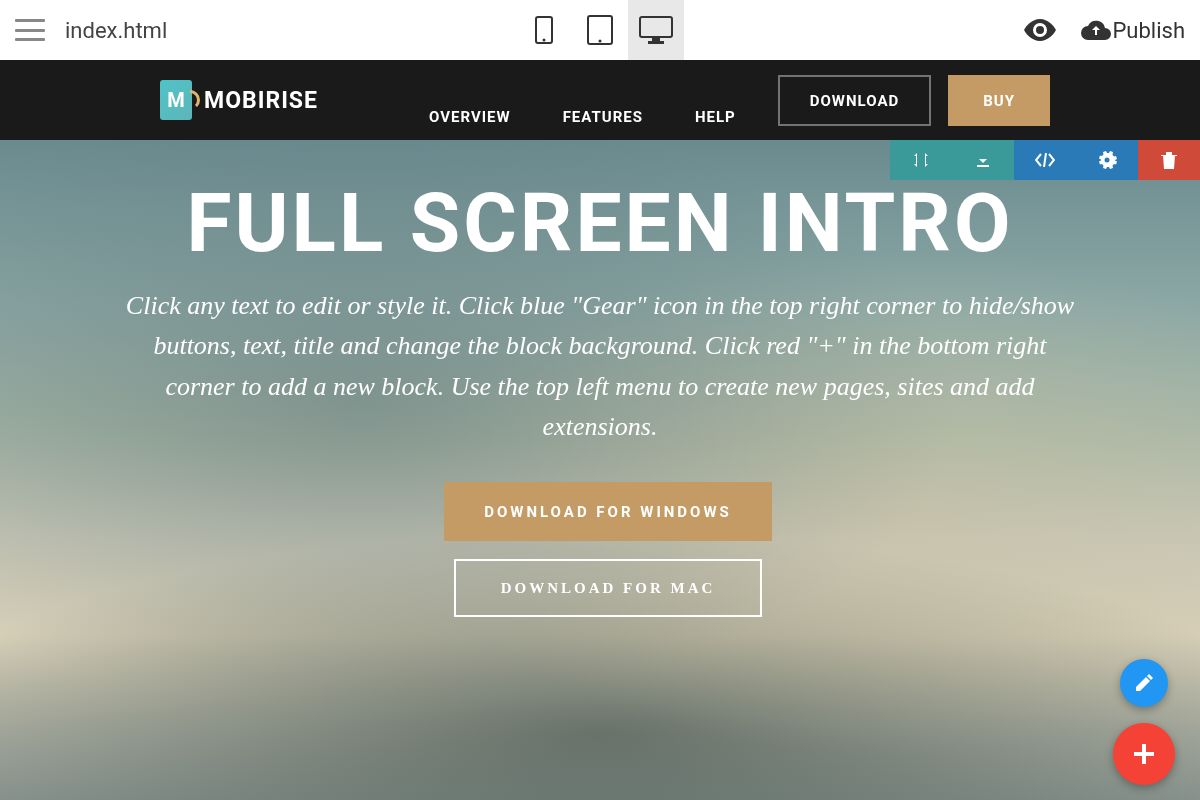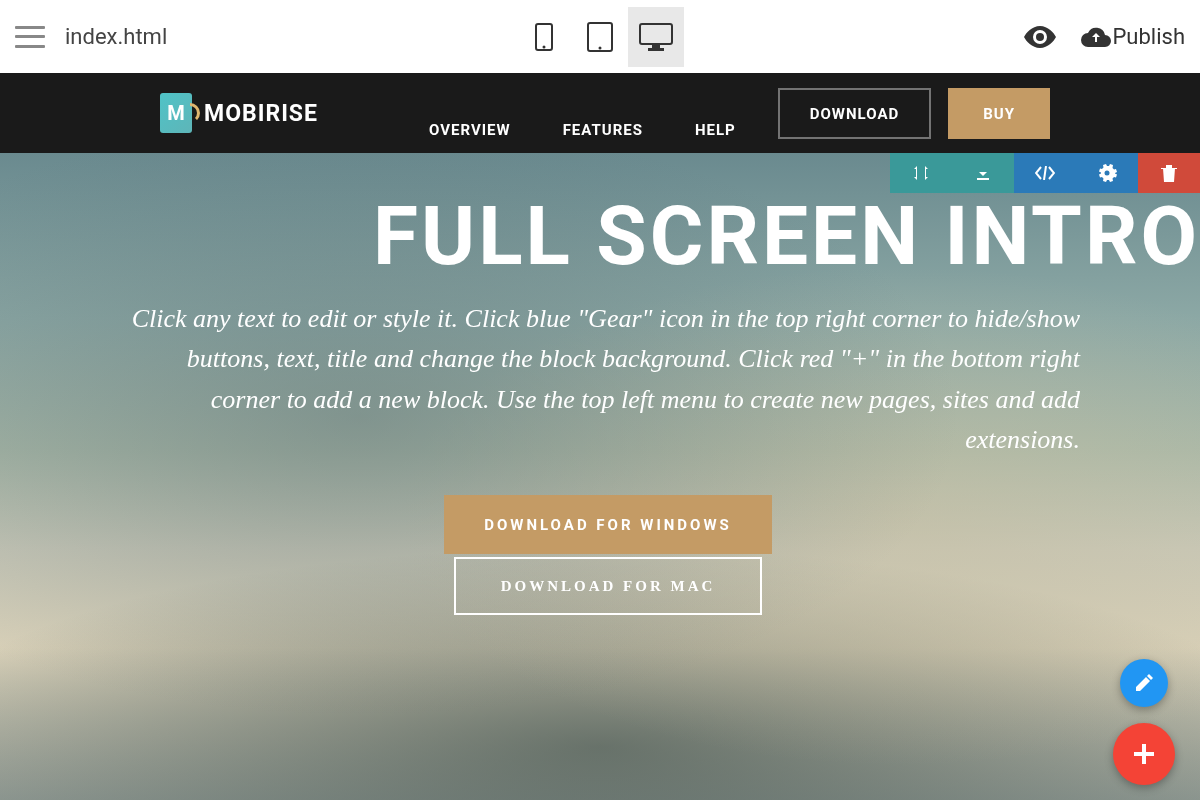--- a/index.html
+++ b/index.html
@@ -1,17 +1,17 @@
 <!DOCTYPE html>
 <html><head>
 <meta charset="utf-8">
 <style>
 *{margin:0;padding:0;box-sizing:border-box;}
 body{font-family:-apple-system,BlinkMacSystemFont,"Segoe UI",Roboto,sans-serif;width:1200px;height:800px;overflow:hidden;position:relative;}
-.app-toolbar{height:73px;background:#fff;display:flex;align-items:center;padding:0 15px;position:relative;}
+.app-toolbar{height:60px;background:#fff;display:flex;align-items:center;padding:0 15px;position:relative;}
 .menu-icon{width:30px;height:22px;display:flex;flex-direction:column;justify-content:space-between;cursor:pointer;margin-right:20px;}
 .menu-icon span{height:3px;background:#888;border-radius:1px;}
 .filename{font-size:22px;color:#444;font-weight:400;}
 .device-switcher{position:absolute;left:50%;transform:translateX(-50%);display:flex;gap:0;}
 .device-btn{width:56px;height:60px;display:flex;align-items:center;justify-content:center;cursor:pointer;}
 .device-btn.active{background:#e8e8e8;}
 .device-btn svg{fill:#333;}
 .toolbar-right{margin-left:auto;display:flex;align-items:center;gap:25px;}
 .preview-icon,.publish-group{display:flex;align-items:center;cursor:pointer;}
 .publish-group{gap:1px;font-size:22px;color:#333;}
@@ -21,24 +21,24 @@
 .brand-logo::before{content:'';position:absolute;right:-8px;top:50%;transform:translateY(-50%);width:14px;height:14px;border:3px solid #e0b66f;border-radius:50%;border-left-color:transparent;border-bottom-color:transparent;clip-path:polygon(50% 0,100% 0,100% 100%,50% 100%);}
 .brand-name{color:#fff;font-weight:700;font-size:23px;letter-spacing:1px;}
 .nav{margin-left:auto;display:flex;align-items:flex-end;gap:2px;padding-right:150px;}
 .nav-link{color:#fff;font-weight:700;font-size:15px;letter-spacing:1px;padding:0 25px;cursor:pointer;}
 .nav-btn-outline{border:2px solid #737373;padding:14px 30px;margin:0 15px;cursor:pointer;}
 .nav-btn-outline span{color:#fff;font-weight:700;font-size:15px;letter-spacing:1px;}
 .nav-btn-solid{background:#c49b65;padding:16px 35px;cursor:pointer;}
 .nav-btn-solid span{color:#fff;font-weight:700;font-size:15px;letter-spacing:1px;}
 .hero{height:660px;position:relative;background:linear-gradient(180deg,#6a8a8f 0%,#8ca8a5 25%,#a8b8a8 45%,#c8c8b8 60%,#d8d0b8 75%,#8a9590 100%);overflow:hidden;}
 .hero::before{content:'';position:absolute;inset:0;background:radial-gradient(ellipse 600px 300px at 30% 40%,rgba(80,100,105,0.4),transparent),radial-gradient(ellipse 500px 250px at 75% 55%,rgba(200,190,160,0.5),transparent),radial-gradient(ellipse 700px 200px at 50% 90%,rgba(60,75,70,0.6),transparent);}
-.hero-content{position:relative;padding-top:40px;text-align:right;}
+.hero-content{position:relative;padding-top:40px;text-align:center;}
 .hero-title{color:#fff;font-size:82px;font-weight:700;letter-spacing:3px;line-height:1.05;}
 .hero-subtitle{color:#fff;font-family:Georgia,'Times New Roman',serif;font-style:italic;font-size:26px;line-height:1.55;margin-top:20px;padding:0 120px;}
-.hero-buttons{margin-top:35px;display:flex;flex-direction:column;align-items:center;gap:3px;margin-left:16px;}
+.hero-buttons{margin-top:35px;display:flex;flex-direction:column;align-items:center;gap:18px;margin-left:16px;}
 .hero-btn-solid{background:#c49b65;padding:20px 40px;cursor:pointer;}
 .hero-btn-solid span{color:#fff;font-weight:700;font-size:15px;letter-spacing:3px;}
 .hero-btn-outline{border:2px solid #fff;padding:18px 45px;cursor:pointer;font-family:Liberation Serif, serif;}
 .hero-btn-outline span{color:#fff;font-weight:700;font-size:15px;letter-spacing:3px;}
 .block-tools{position:absolute;top:0;right:0;display:flex;}
 .tool-btn{width:62px;height:40px;display:flex;align-items:center;justify-content:center;cursor:pointer;}
 .tool-teal{background:#3a9999;}
 .tool-blue{background:#2b7ab8;}
 .tool-red{background:#d04a3a;}
 .tool-btn svg{fill:#fff;}

